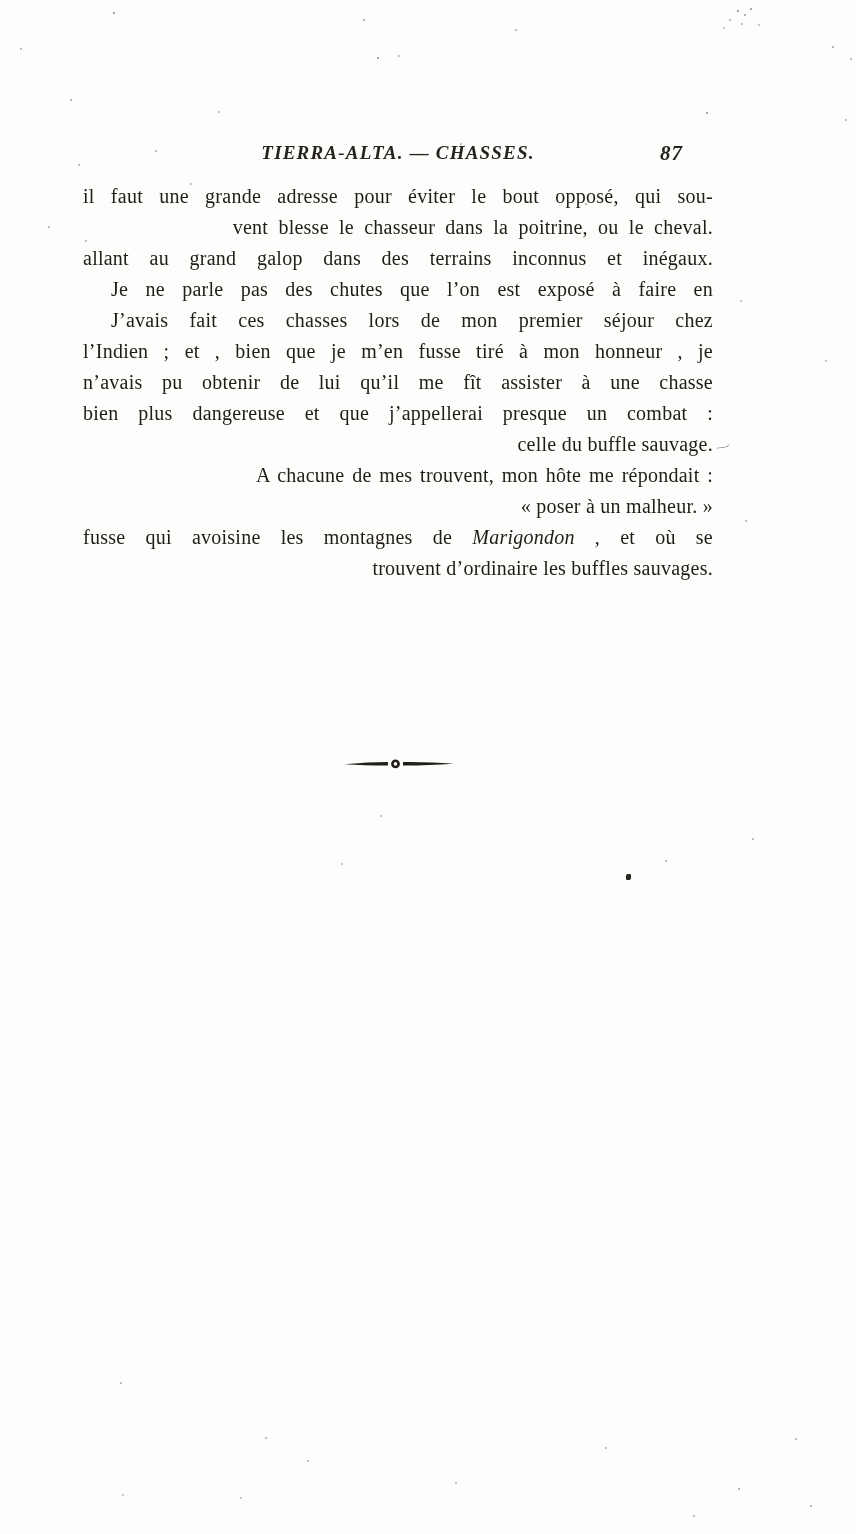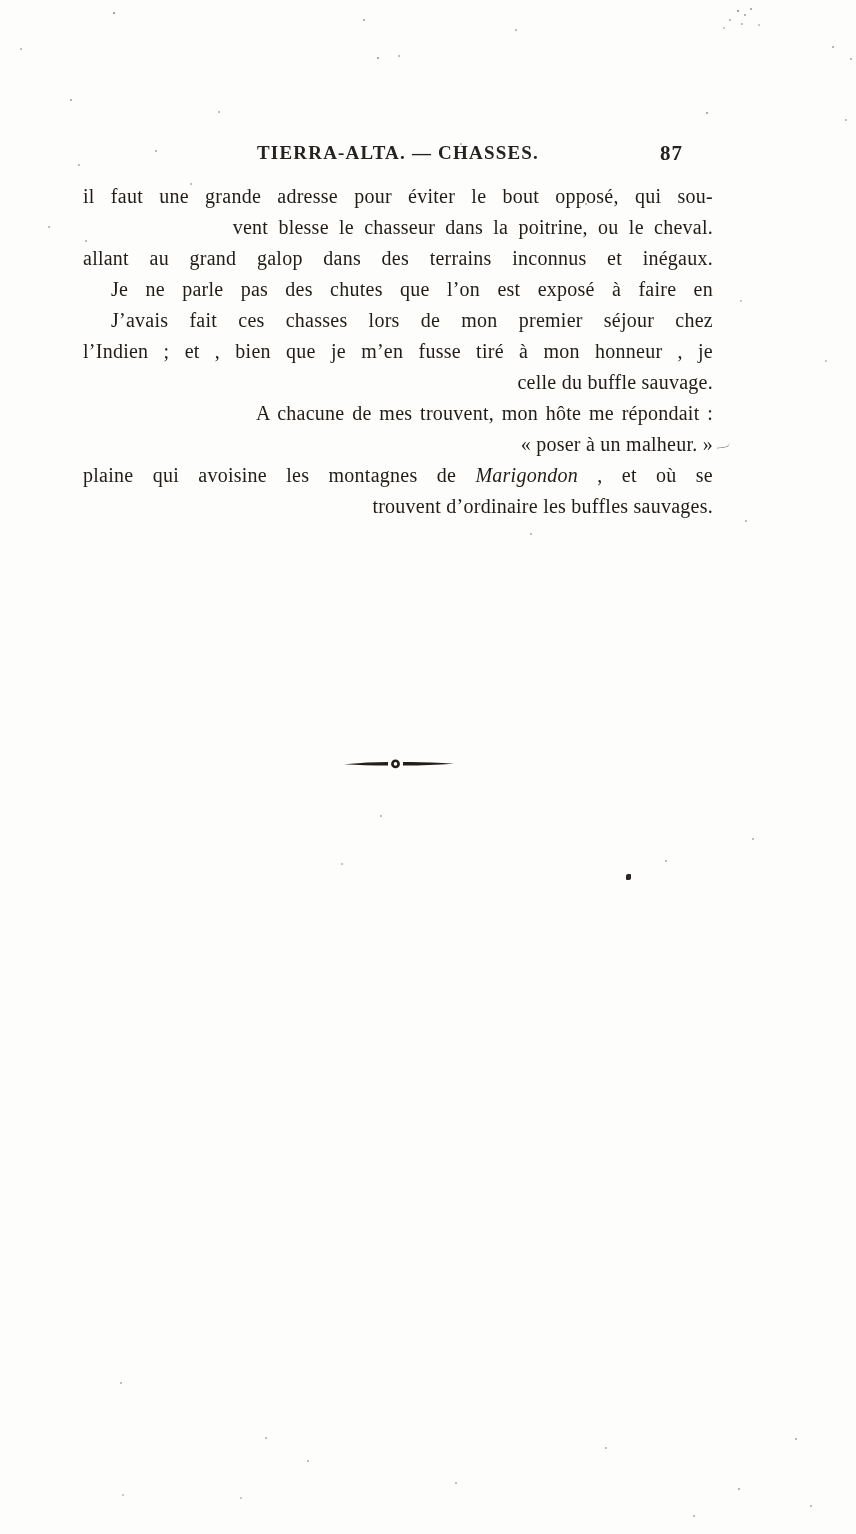--- a/index.html
+++ b/index.html
@@ -16,20 +16,21 @@
     color: #201c18;
     overflow: hidden;
   }
   
   .running-head {
     position: absolute;
     left: 83px;
     top: 142px;
     width: 630px;
     height: 26px;
+    font-style: italic;
   }
   .running-title {
     display: block;
     text-align: center;
     font-size: 19px;
     font-weight: bold;
     letter-spacing: 1.2px;
     color: #262220;
   }
   .page-number {
@@ -155,24 +156,26 @@
     <span class="page-number">87</span>
   </div>
 
   <div class="body-text">
     <div class="line j">il faut une grande adresse pour éviter le bout opposé, qui sou-</div>
     <div class="line ws-w">vent blesse le chasseur dans la poitrine, ou le cheval.</div>
     <div class="line j">allant au grand galop dans des terrains inconnus et inégaux.</div>
     <div class="line j ind">Je ne parle pas des chutes que l’on est exposé à faire en</div>
     <div class="line j ind">J’avais fait ces chasses lors de mon premier séjour chez</div>
     <div class="line j">l’Indien ; et , bien que je m’en fusse tiré à mon honneur , je</div>
+    <div class="line j">n’avais pu obtenir de lui qu’il me fît assister à une chasse</div>
+    <div class="line j">bien plus dangereuse et que j’appellerai presque un combat :</div>
     <div class="line">celle du buffle sauvage.</div>
     <div class="line ind ws-m">A chacune de mes trouvent, mon hôte me répondait :</div>
     <div class="line">« poser à un malheur. »</div>
-    <div class="line j"><span>plaine qui avoisine les montagnes de </span><span class="it">Marigondon</span><span> , et où se</span></div>
+    <div class="line j"><span>fusse qui avoisine les montagnes de </span><span class="it">Marigondon</span><span> , et où se</span></div>
     <div class="line">trouvent d’ordinaire les buffles sauvages.</div>
   </div>
 
   <svg class="ornament" viewBox="0 0 110 14" xmlns="http://www.w3.org/2000/svg" aria-hidden="true">
     <path d="M0,7.3 C14,6.2 28,5.2 44,5.1 L44,8.6 C28,8.6 14,8.1 0,7.3 Z" fill="#221e1a"></path>
     <circle cx="51.5" cy="6.9" r="3.1" fill="none" stroke="#221e1a" stroke-width="2.6"></circle>
     <path d="M59,5.1 C74,4.7 92,5.6 110,6.8 C92,7.9 74,8.7 59,8.6 Z" fill="#221e1a"></path>
   </svg>
 
   <div class="ink-blot"></div>

